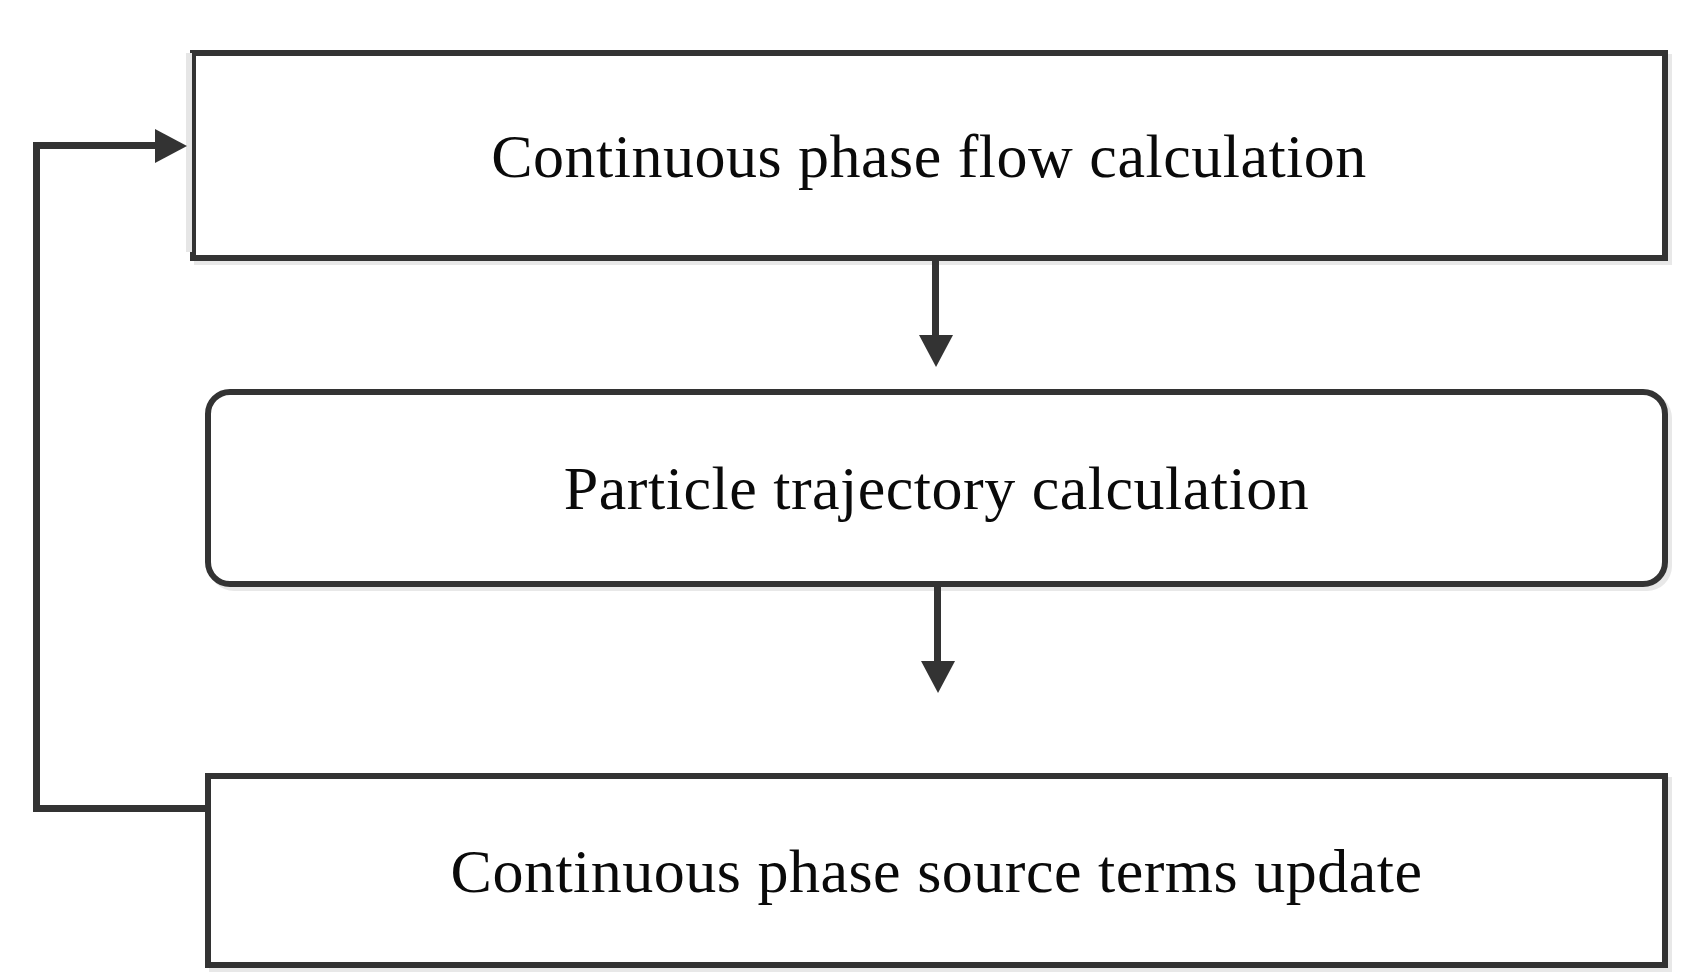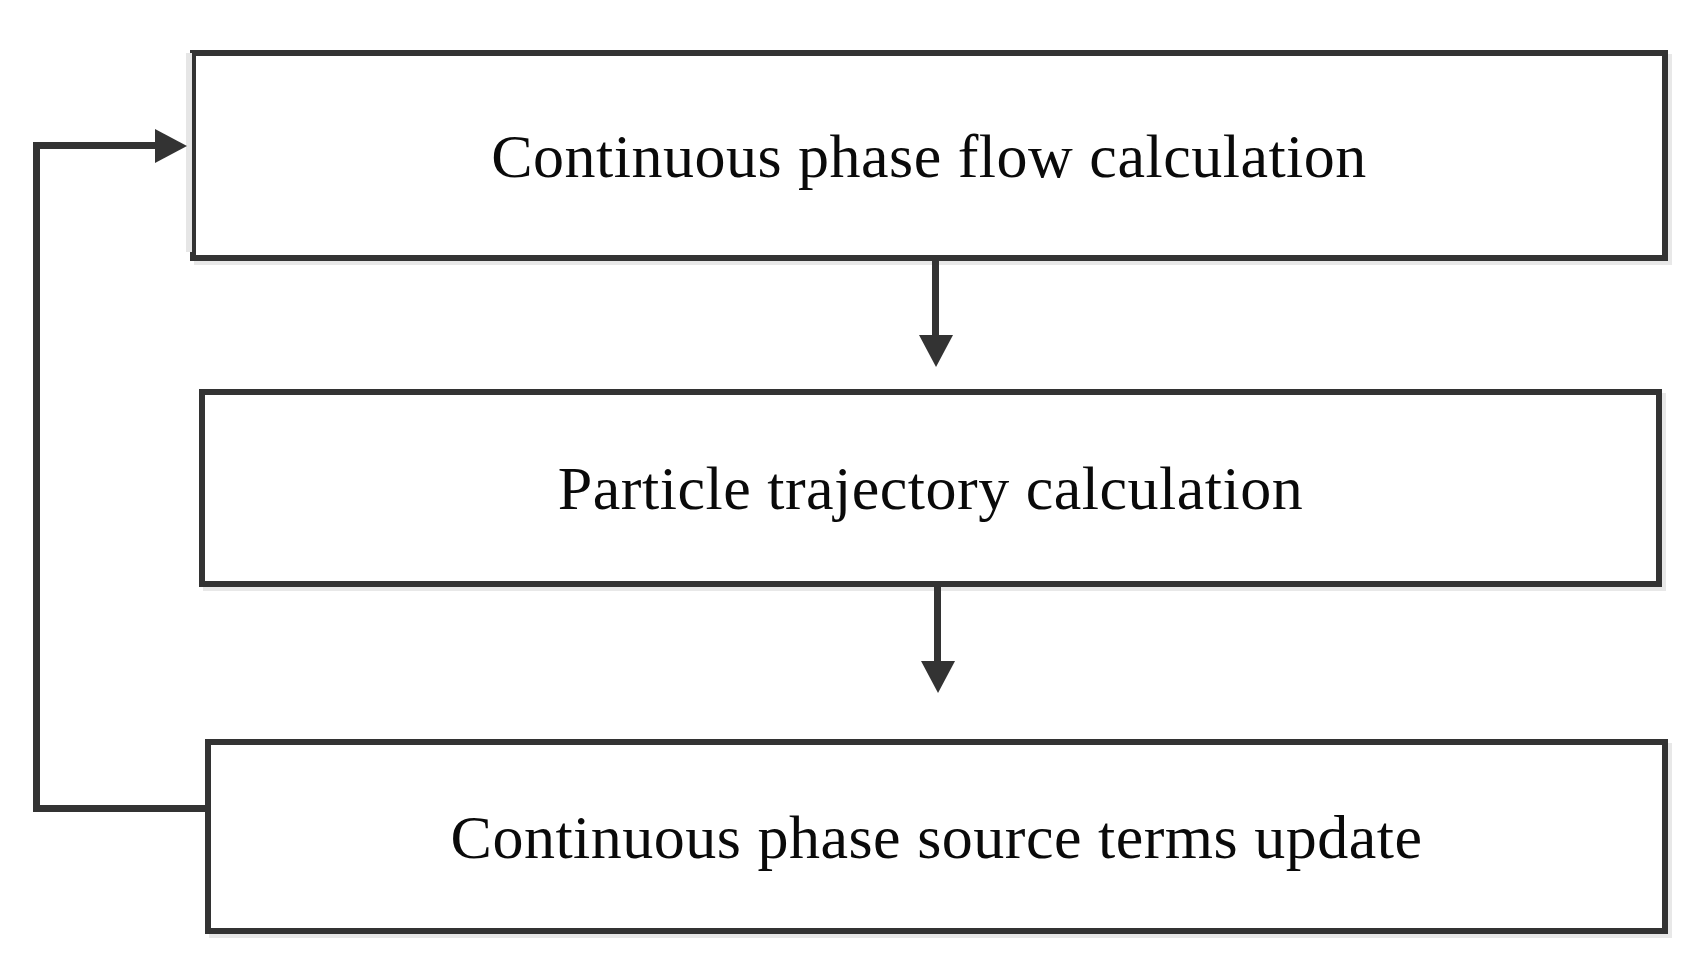--- a/index.html
+++ b/index.html
@@ -31,22 +31,22 @@
   .node .node-label {
     font-size: 62px;
     line-height: 1;
     color: #0a0a0a;
     letter-spacing: 0.5px;
     white-space: nowrap;
     font-weight: 400;
   }
 
   #node-flow      { left: 190px; top: 42px;  width: 1478px; height: 211px; }
-  #node-traj      { left: 199px; top: 381px; width: 1463px; height: 198px; }
-  #node-source    { left: 205px; top: 731px; width: 1463px; height: 195px; }
+  #node-traj      { left: 205px; top: 381px; width: 1463px; height: 198px; border-radius: 25px; }
+  #node-source    { left: 205px; top: 765px; width: 1463px; height: 195px; }
 
   
   .vline {
     position: absolute;
     background: #333333;
     width: 7px;
   }
   .hline {
     position: absolute;
     background: #333333;

